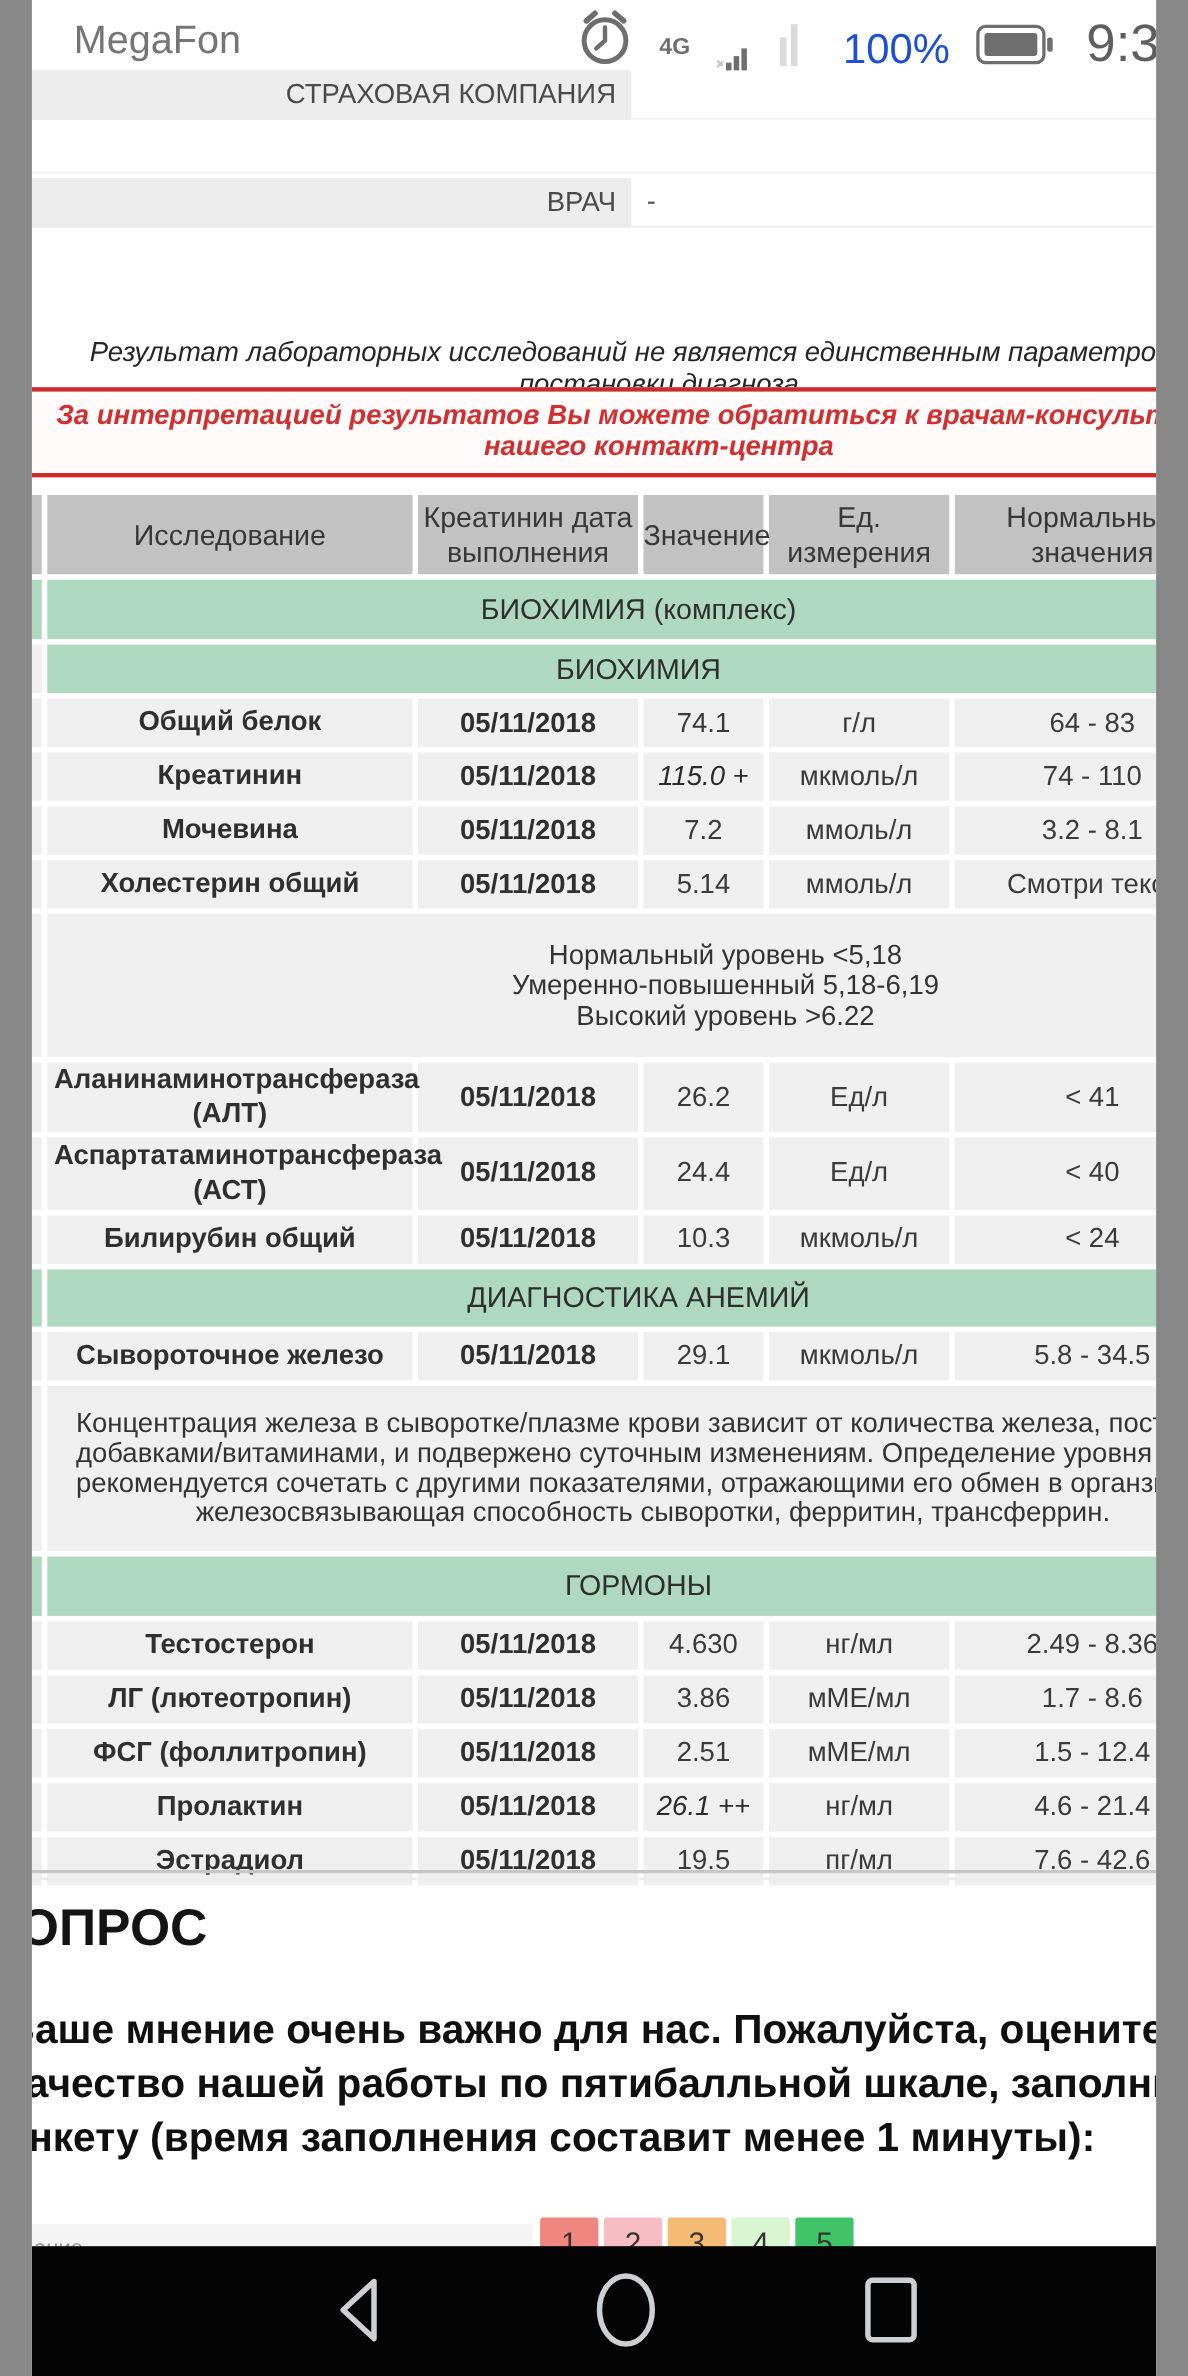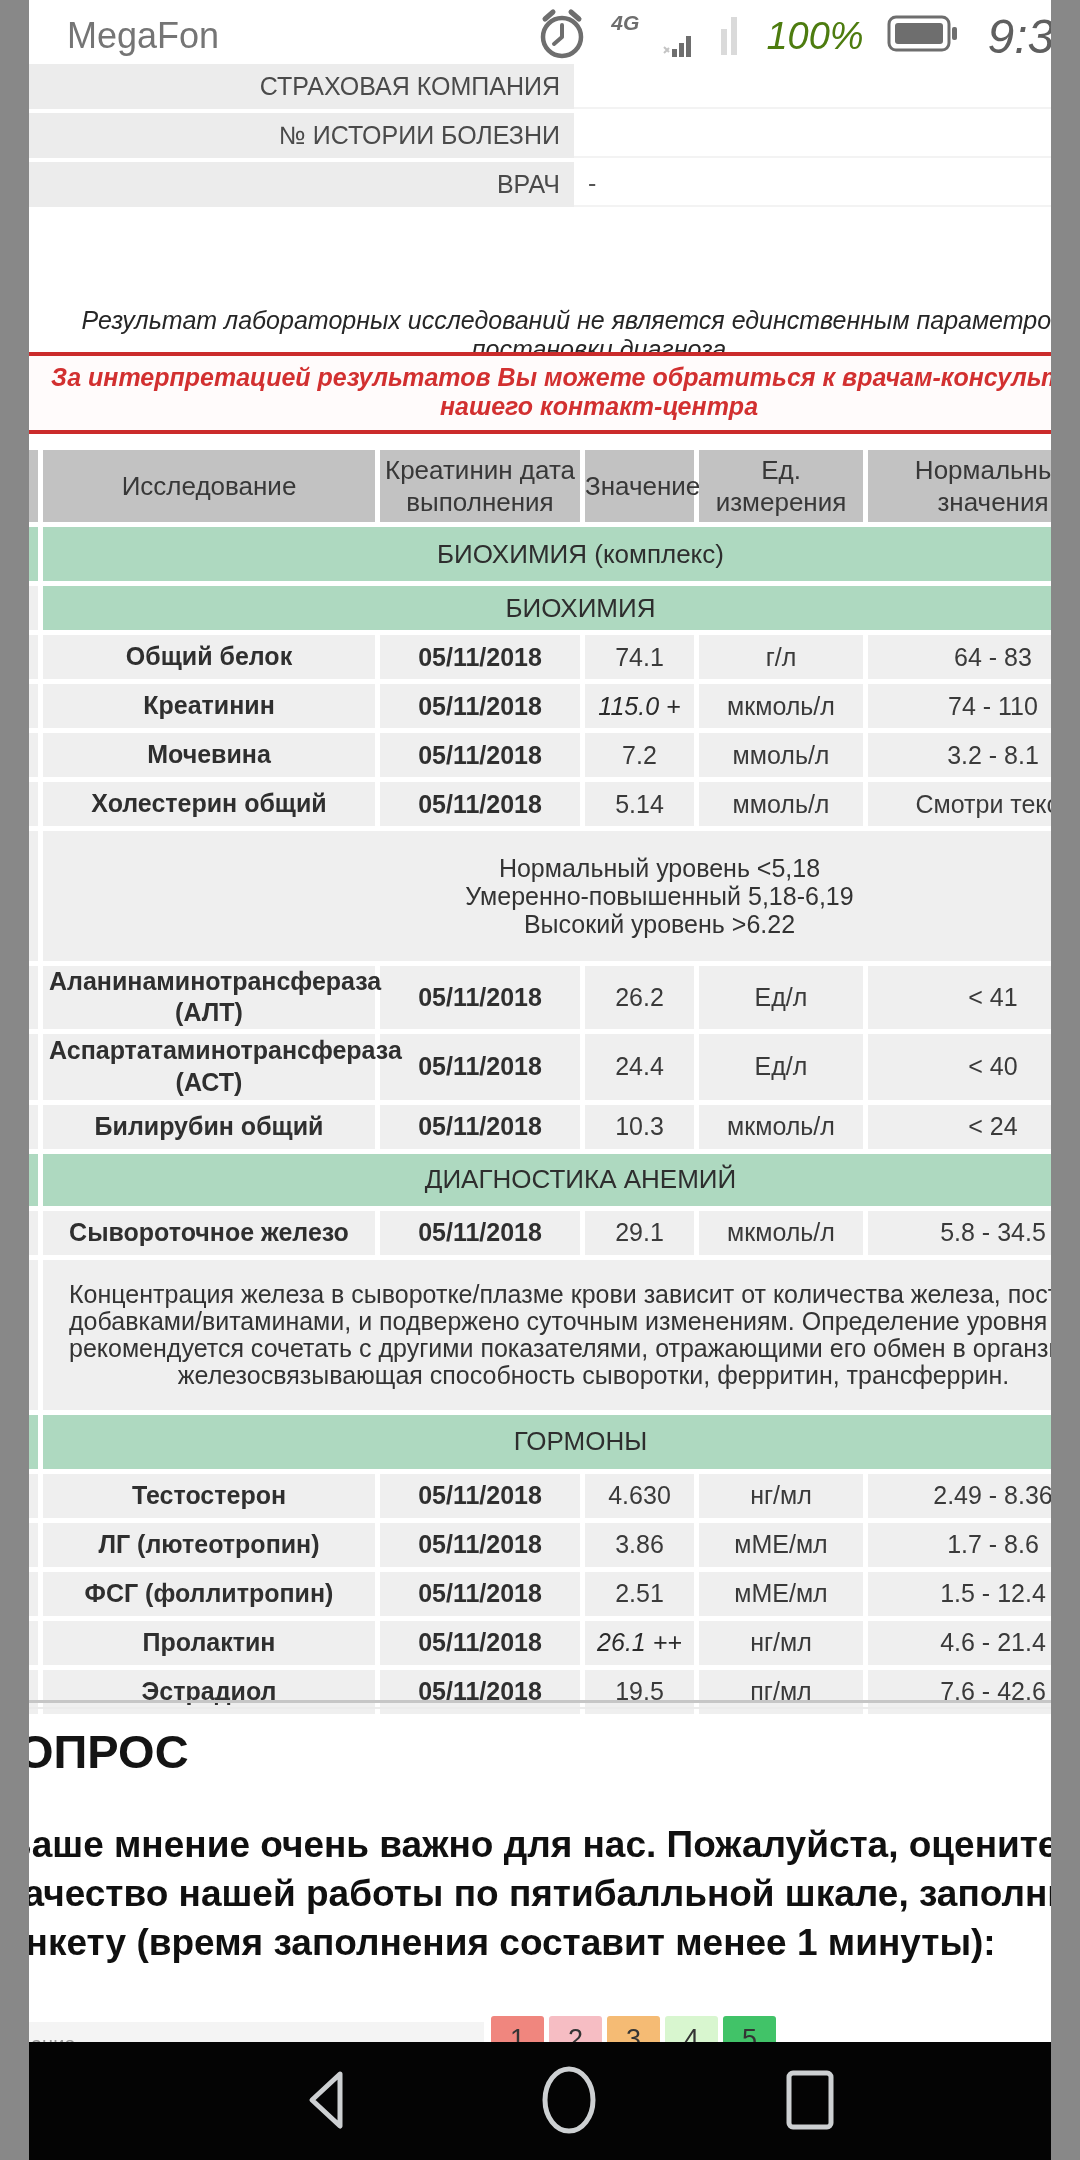--- a/index.html
+++ b/index.html
@@ -7,24 +7,24 @@
     position:relative;width:1022px;height:2160px;margin:0 auto;
     background:#ffffff;overflow:hidden;
     font-family:"Liberation Sans","DejaVu Sans",sans-serif;
     -webkit-font-smoothing:antialiased;
   }
   
   .status-bar{position:absolute;top:0;left:0;width:1080px;height:66px;
     display:flex;align-items:center;justify-content:space-between;
     padding:6px 28px 0 38px;box-sizing:border-box;background:#fff;}
   .carrier{font-size:36px;color:#757575;}
-  .sb-right{display:flex;align-items:center;gap:23px;color:#6e6e6e;font-style:italic;}
+  .sb-right{display:flex;align-items:flex-end;gap:23px;color:#6e6e6e;}
   .sb-net{display:flex;align-items:flex-end;gap:2px;}
   .net-label{font-size:21px;font-weight:700;color:#6e6e6e;line-height:1;transform:translateY(-14px);}
-  .pct{font-size:38px;color:#4d7c0f;margin-left:0;}
+  .pct{font-size:38px;color:#1d4ed8;margin-left:12px;}
   .clock-time{font-size:48px;color:#5f5f5f;margin-left:6px;}
   
   .form-wrap{position:absolute;top:64px;left:0;width:1080px;}
   .form-row{height:45px;margin-bottom:4px;display:flex;background:#fff;}
   .form-label{width:545px;box-sizing:border-box;background:#ececec;display:flex;
     align-items:center;justify-content:flex-end;padding-right:14px;
     font-size:25px;color:#4a4a4a;white-space:nowrap;}
   .form-value{flex:1;display:flex;align-items:center;padding-left:14px;
     font-size:25px;color:#555;border-bottom:2px solid #f3f3f3;}
   
@@ -124,21 +124,20 @@
       <span class="clock-time">9:34</span>
     </div>
   </header>
 
   <section class="form-wrap">
     <div class="form-row">
       <div class="form-label">СТРАХОВАЯ КОМПАНИЯ</div>
       <div class="form-value"></div>
     </div>
     <div class="form-row">
-      <div class="form-label">№ ИСТОРИИ БОЛЕЗНИ</div>
       <div class="form-value"></div>
     </div>
     <div class="form-row">
       <div class="form-label">ВРАЧ</div>
       <div class="form-value">-</div>
     </div>
   </section>
 
   <div class="disclaimer">Результат лабораторных исследований не является единственным параметром для постановки диагноза</div>
   <div class="alert-band">

